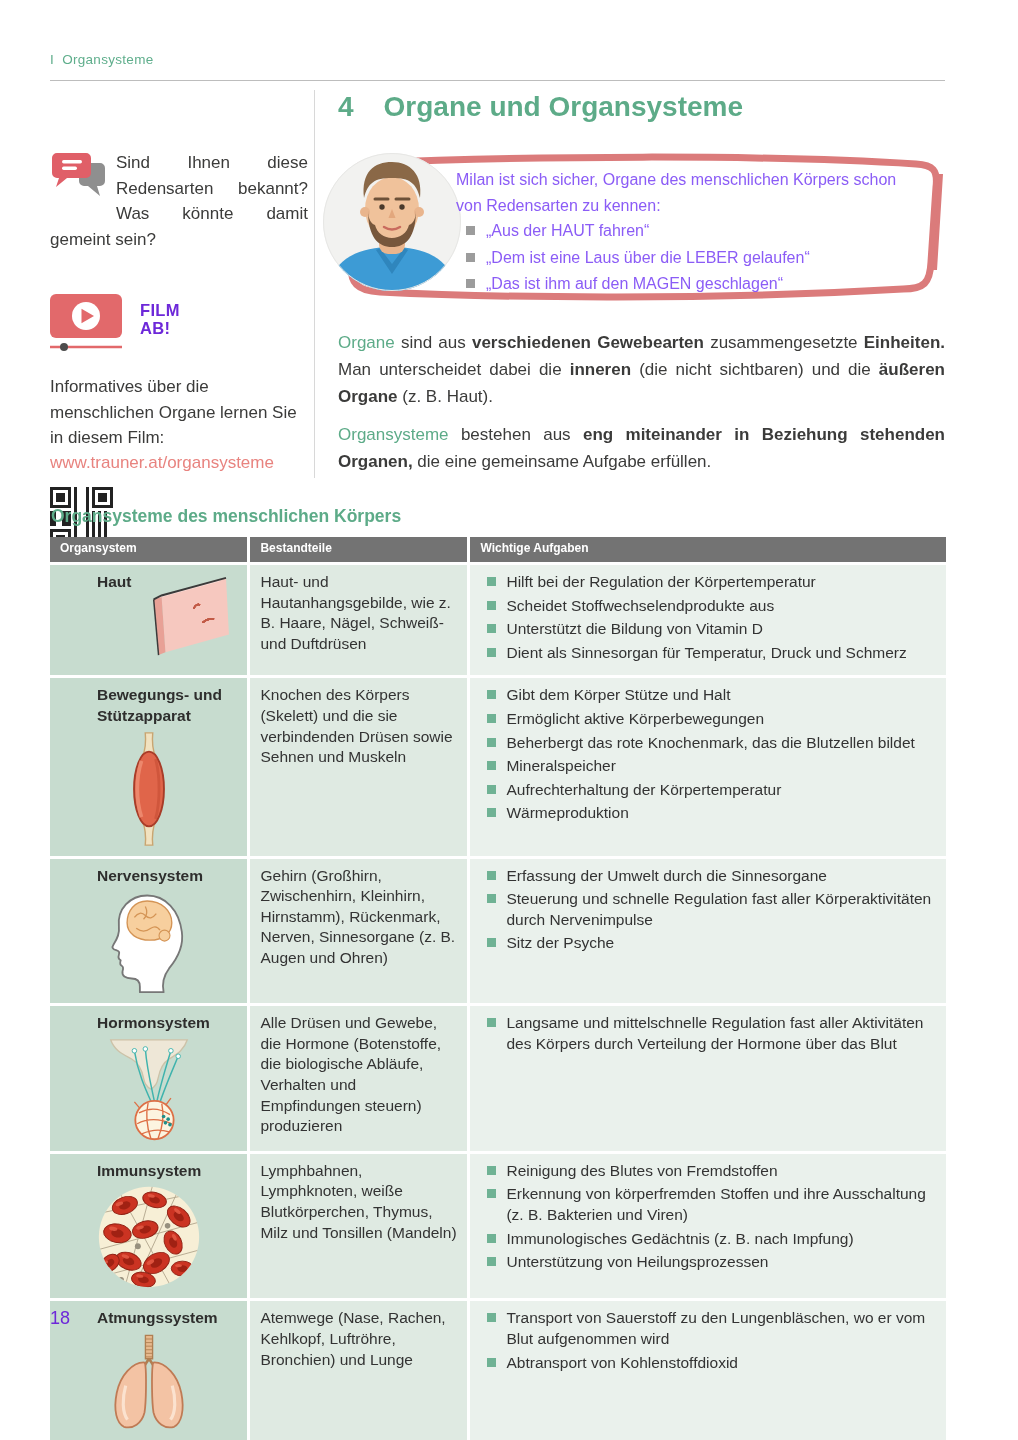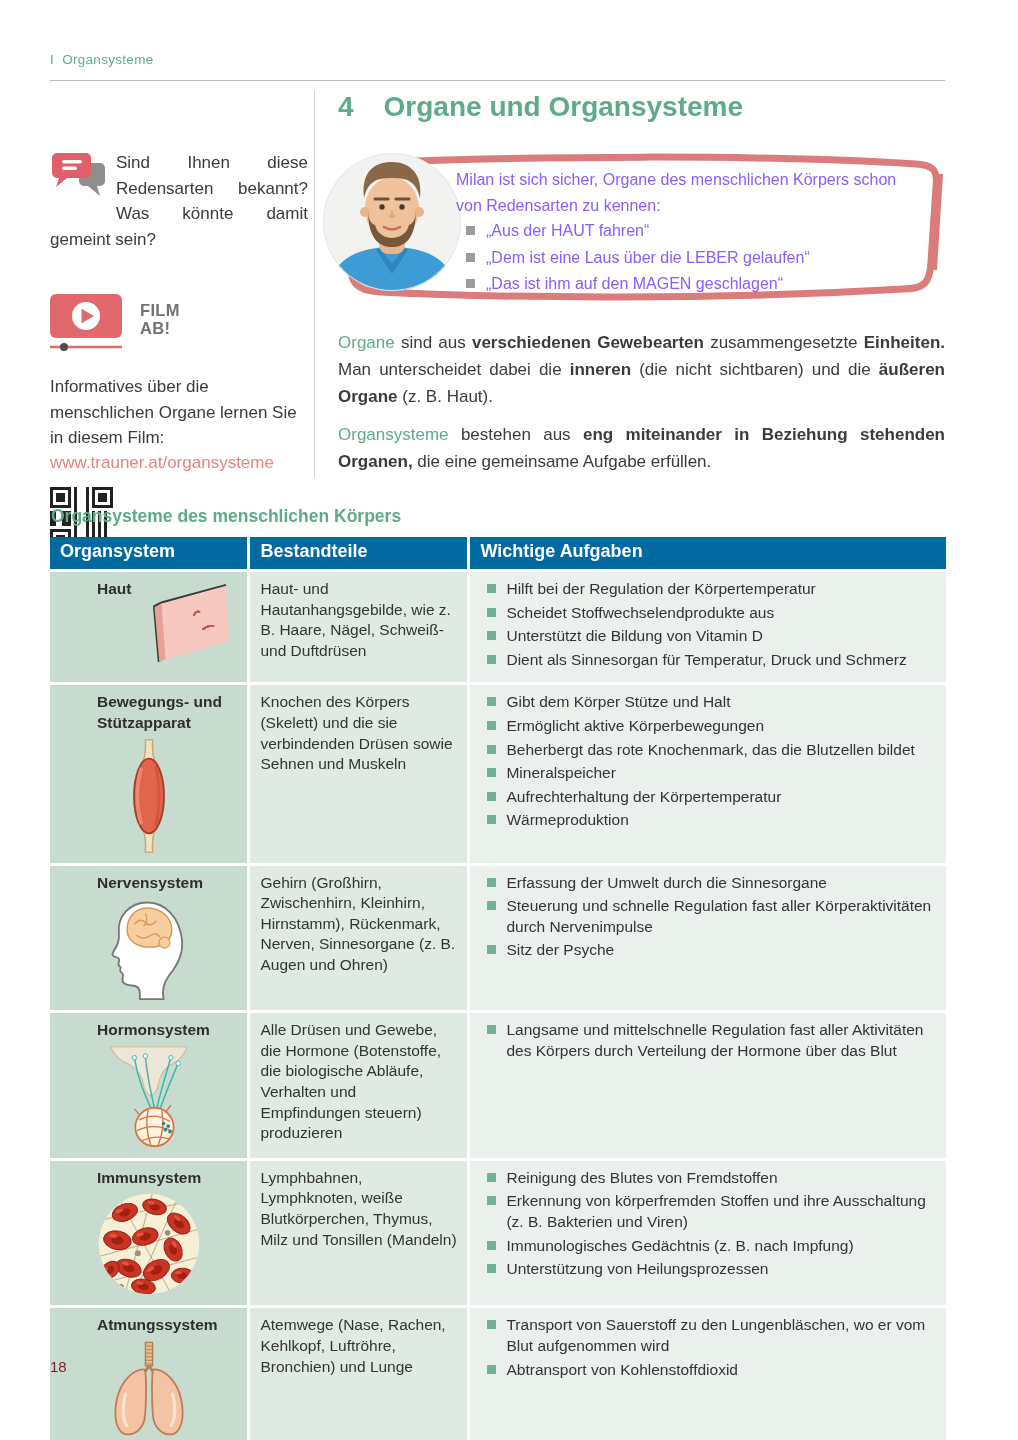--- a/index.html
+++ b/index.html
@@ -9,21 +9,21 @@
   }
   
   .breadcrumb{position:absolute;left:50px;top:52px;font-size:13.5px;color:#5fae8c;white-space:pre;letter-spacing:.3px;}
   .header-rule{position:absolute;left:50px;top:80px;width:895px;height:1px;background:#bdbdbd;}
 
   
   .sidebar{position:absolute;left:50px;top:150px;width:258px;}
   .question{font-size:17px;line-height:1.5;color:#3b3b3a;text-align:justify;}
   .q-icon{float:left;margin:2px 8px 2px 0;}
   .film-row{margin-top:42px;display:flex;gap:16px;align-items:flex-start;}
-  .film-label{color:#737373;font-weight:bold;font-size:16.5px;line-height:1.12;padding-top:7px;letter-spacing:.3px;}
+  .film-label{color:#6d28d9;font-weight:bold;font-size:16.5px;line-height:1.12;padding-top:7px;letter-spacing:.3px;}
   .film-text{margin:16px 0 0;font-size:17px;line-height:1.5;text-align:left;}
   .film-link{display:block;margin-top:2px;font-size:17px;color:#e8837f;text-decoration:none;cursor:pointer;}
   .qr{margin-top:14px;width:63px;height:63px;}
 
   
   .col-divider{position:absolute;left:314px;top:90px;width:1px;height:388px;background:#d8d8d8;}
 
   
   .main-col{position:absolute;left:338px;top:90px;width:607px;height:400px;}
   .chapter-title{display:flex;gap:30px;margin:0;font-size:28px;line-height:1.2;color:#5dab88;font-weight:bold;}
@@ -40,21 +40,21 @@
   .para-0{top:240px;}
   .para-1{top:332px;}
   .seg-lead{color:#5dab88;}
   .seg-bold{font-weight:bold;}
 
   
   .table-section{position:absolute;left:50px;top:506px;width:896px;}
   .section-title{margin:0 0 10px 1px;font-size:17.5px;color:#5dab88;font-weight:bold;}
   table.organ{width:100%;border-collapse:collapse;font-size:15.5px;color:#333;}
   table.organ th{
-    background:#0369a1;color:#fff;text-align:left;font-size:18px;font-weight:bold;
+    background:#737373;color:#fff;text-align:left;font-size:12px;font-weight:bold;
     padding:4px 10px 7px;border-right:3px solid #fff;
   }
   table.organ th:last-child{border-right:none;}
   table.organ td{
     vertical-align:top;padding:7px 10px 9px;line-height:1.33;
     border-top:3px solid #fff;border-right:3px solid #fff;
   }
   table.organ td:last-child{border-right:none;padding-left:17px;}
   col.c1{width:196px;} col.c2{width:220px;}
   td.cell-system{background:#c7dccf;}
@@ -62,21 +62,21 @@
   td.cell-tasks{background:#eaf1ec;}
   .sys-wrap{display:flex;flex-direction:column;min-height:100%;}
   .sys-label{font-weight:bold;color:#2e2e2d;margin-left:37px;}
   .sys-icon{align-self:center;margin-top:4px;line-height:0;}
   .sys-wrap.inline{flex-direction:row;justify-content:space-between;align-items:flex-start;}
   .sys-wrap.inline .sys-icon{margin-top:0;margin-right:2px;}
   ul.tasks{list-style:none;margin:0;padding:0;}
   ul.tasks li{display:flex;gap:10px;margin:0 0 3px;}
   .tsq{flex:none;width:9px;height:9px;background:#6fb294;margin-top:5px;}
 
-  .page-number{position:absolute;left:50px;top:1358px;font-size:15px;color:#7f1d1d;}
+  .page-number{position:absolute;left:50px;top:1308px;font-size:18px;color:#6d28d9;}
 </style>
 </head>
 <body>
 
 <div class="page">
 
   <div class="breadcrumb">I  Organsysteme</div>
   <div class="header-rule"></div>
 
   <aside class="sidebar">

